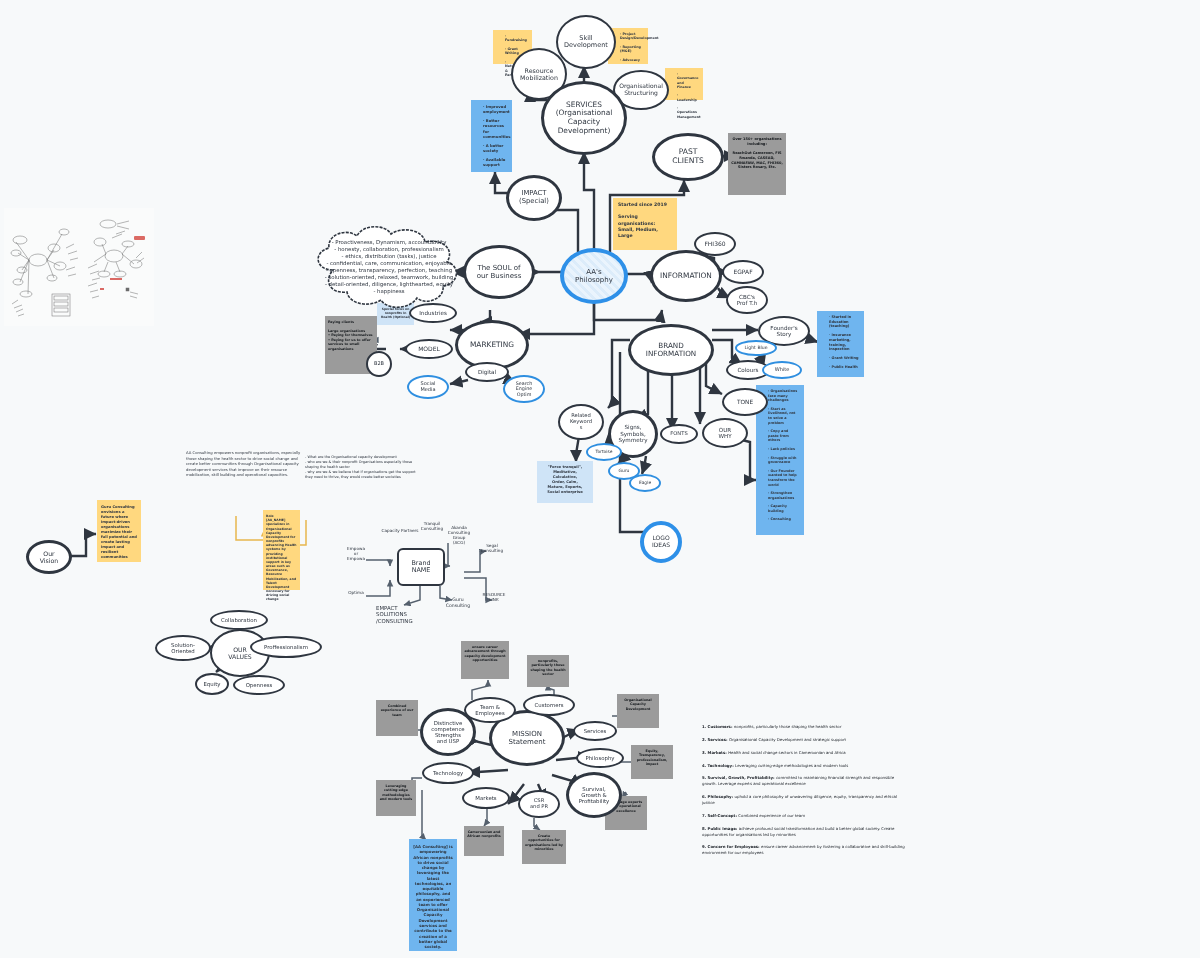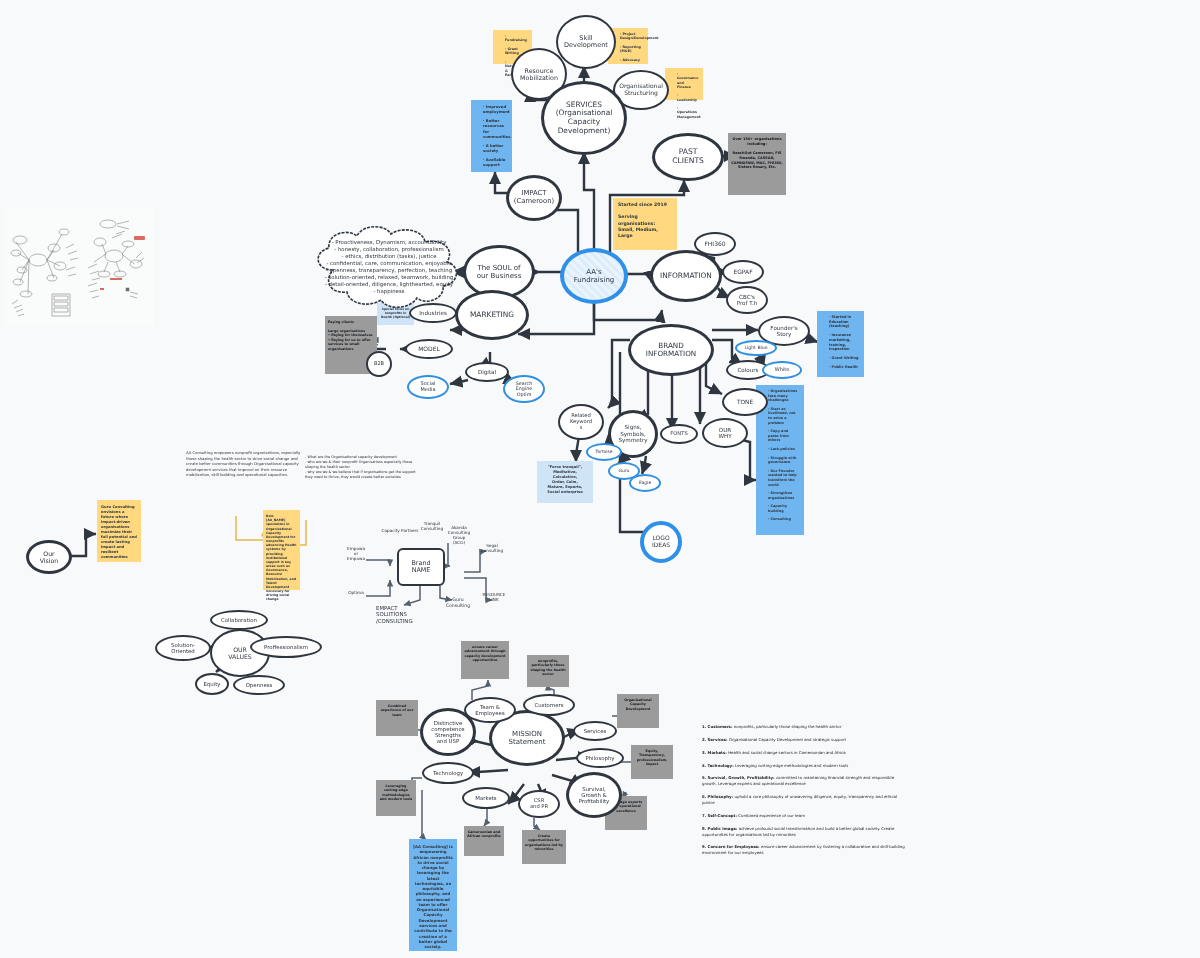--- a/index.html
+++ b/index.html
@@ -275,35 +275,35 @@
   <div class="note blue" style="left:471px;top:100px;width:41px;height:72px;font-size:3.8px;">
     <ul>
       <li>Improved employment</li>
       <li>Better resources for communities</li>
       <li>A better society</li>
       <li>Available support</li>
     </ul>
   </div>
 
   <div class="node thick" style="left:506px;top:175px;width:56px;height:46px;font-size:6.8px;white-space:pre-line;">IMPACT
-(Cameroon)</div>
+(Special)</div>
 
   <div class="node thick" style="left:652px;top:133px;width:72px;height:48px;font-size:7.6px;white-space:pre-line;">PAST
 CLIENTS</div>
 
   <div class="note gray" style="left:728px;top:133px;width:58px;height:62px;font-size:3.5px;white-space:pre-line;padding:4px 3px;">Over 150+ organisations including:
 
 ReachOut Cameroon, FIS Rwanda, CASEAD, CAMNAFAW, MAC, FHI360, Sisters Rosary, Etc.</div>
 
   <div class="note" style="left:613px;top:198px;width:64px;height:52px;font-size:4.6px;white-space:pre-line;">Started since 2019
 
 Serving organisations: Small, Medium, Large</div>
 
   <div class="node center" style="left:560px;top:248px;width:68px;height:56px;font-size:7px;white-space:pre-line;z-index:5;">AA's
-Fundraising</div>
+Philosophy</div>
 
   <div class="cloud" style="left:303px;top:222px;width:172px;height:90px;">
     <svg viewBox="0 0 172 90" style="position:absolute;left:0;top:0;width:172px;height:90px;">
       <path d="M30,48 C12,48 10,30 26,26 C24,12 44,6 54,14 C60,2 82,2 88,12 C100,4 120,8 122,20
                C140,16 152,28 144,40 C158,44 156,62 140,64 C142,76 124,84 114,76
                C106,88 84,88 78,78 C66,86 46,82 44,70 C28,72 20,60 30,48 Z" fill="#ffffff" stroke="#2f3640" stroke-width="1.6" stroke-dasharray="3 1.2"></path>
     </svg>
     <div class="inner" style="font-size:5.4px;white-space:pre-line;">- Proactiveness, Dynamism, accountability
 - honesty, collaboration, professionalism
 - ethics, distribution (tasks), justice
@@ -317,21 +317,21 @@
   <div class="node thick" style="left:463px;top:245px;width:72px;height:54px;font-size:7px;white-space:pre-line;">The SOUL of
 our Business</div>
 
   <div class="node thick" style="left:650px;top:250px;width:72px;height:52px;font-size:7.4px;">INFORMATION</div>
 
   <div class="node" style="left:694px;top:232px;width:42px;height:24px;font-size:6px;">FHI360</div>
   <div class="node" style="left:722px;top:260px;width:42px;height:24px;font-size:6px;">EGPAF</div>
   <div class="node" style="left:726px;top:286px;width:42px;height:28px;font-size:5.6px;white-space:pre-line;">CBC's
 Prof T.h</div>
 
-  <div class="node thick" style="left:455px;top:290px;width:74px;height:50px;font-size:7.4px;">MARKETING</div>
+  <div class="node thick" style="left:455px;top:320px;width:74px;height:50px;font-size:7.4px;">MARKETING</div>
 
   <div class="node" style="left:409px;top:303px;width:48px;height:20px;font-size:5.6px;">Industries</div>
 
   <div class="note lightblue" style="left:377px;top:303px;width:37px;height:22px;font-size:3px;text-align:center;padding:4px 2px;">Special focus on nonprofits in Health (Optional)</div>
 
   <div class="node" style="left:405px;top:339px;width:48px;height:20px;font-size:6px;">MODEL</div>
 
   <div class="node" style="left:366px;top:351px;width:26px;height:26px;font-size:5px;">B2B</div>
 
   <div class="note gray" style="left:325px;top:316px;width:52px;height:58px;font-size:3.3px;white-space:pre-line;text-align:left;padding:4px 3px;">Paying clients

